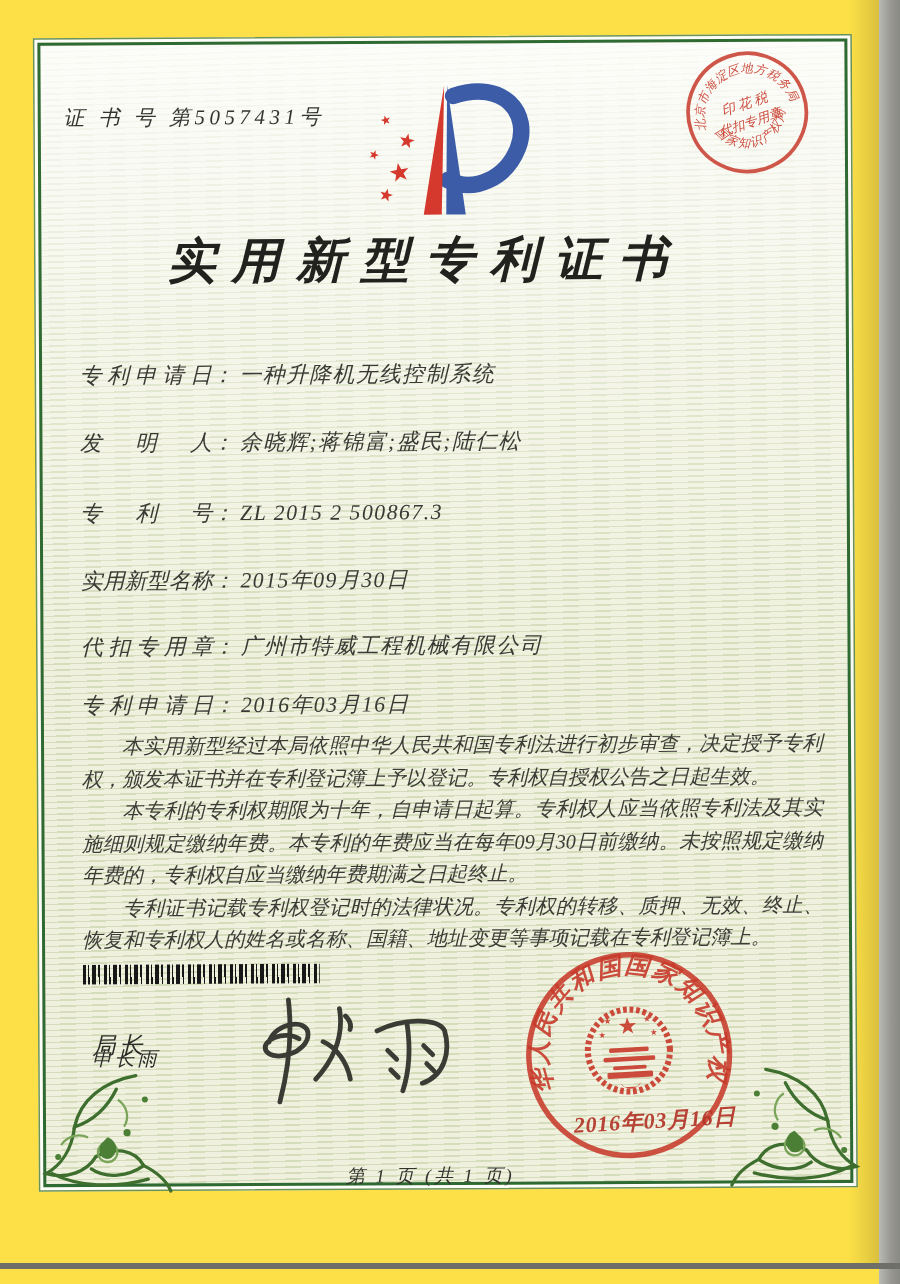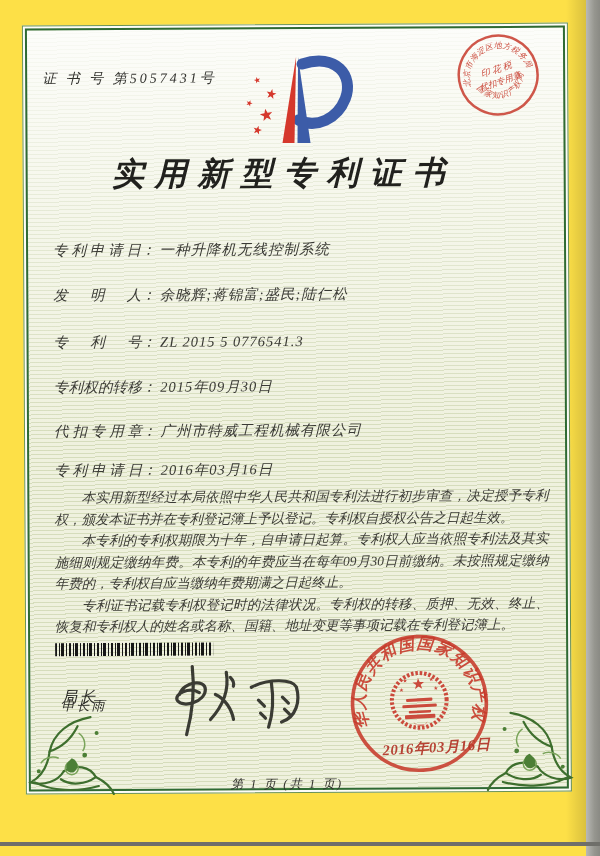--- a/index.html
+++ b/index.html
@@ -155,24 +155,24 @@
     <div class="title">实用新型专利证书</div>
 
     <div class="fields">
       <div class="field-row">
         <span class="f-label">专利申请日</span><span class="f-colon">：</span><span class="f-value">一种升降机无线控制系统</span>
       </div>
       <div class="field-row">
         <span class="f-label">发明人</span><span class="f-colon">：</span><span class="f-value">余晓辉;蒋锦富;盛民;陆仁松</span>
       </div>
       <div class="field-row">
-        <span class="f-label">专利号</span><span class="f-colon">：</span><span class="f-value">ZL 2015 5 0776541.3</span>
-      </div>
-      <div class="field-row">
-        <span class="f-label">专利权的转移</span><span class="f-colon">：</span><span class="f-value">2015年09月30日</span>
+        <span class="f-label">专利号</span><span class="f-colon">：</span><span class="f-value">ZL 2015 2 500867.3</span>
+      </div>
+      <div class="field-row">
+        <span class="f-label">实用新型名称</span><span class="f-colon">：</span><span class="f-value">2015年09月30日</span>
       </div>
       <div class="field-row">
         <span class="f-label">代扣专用章</span><span class="f-colon">：</span><span class="f-value">广州市特威工程机械有限公司</span>
       </div>
       <div class="field-row">
         <span class="f-label">专利申请日</span><span class="f-colon">：</span><span class="f-value">2016年03月16日</span>
       </div>
     </div>
 
     <div class="paras">

